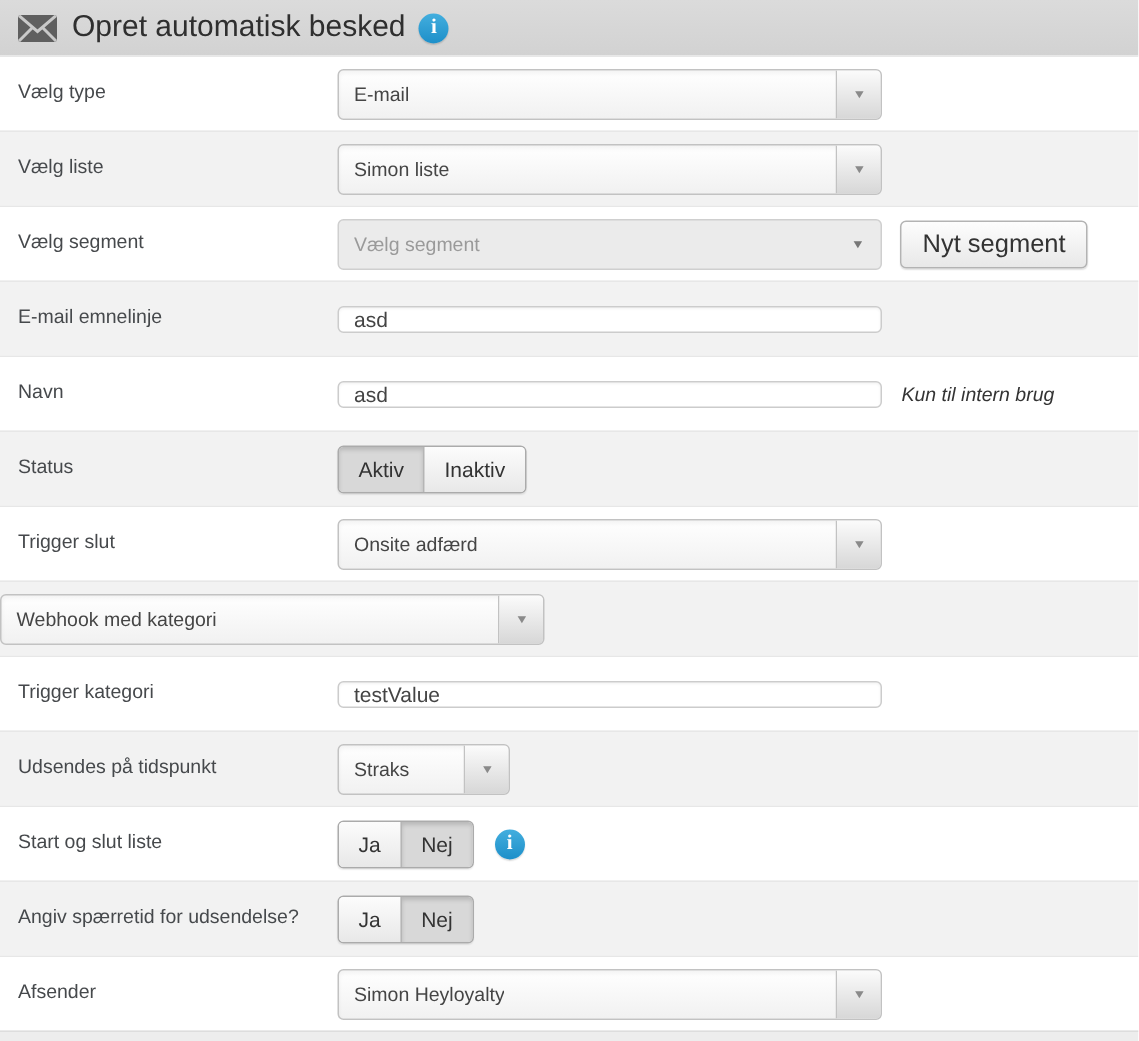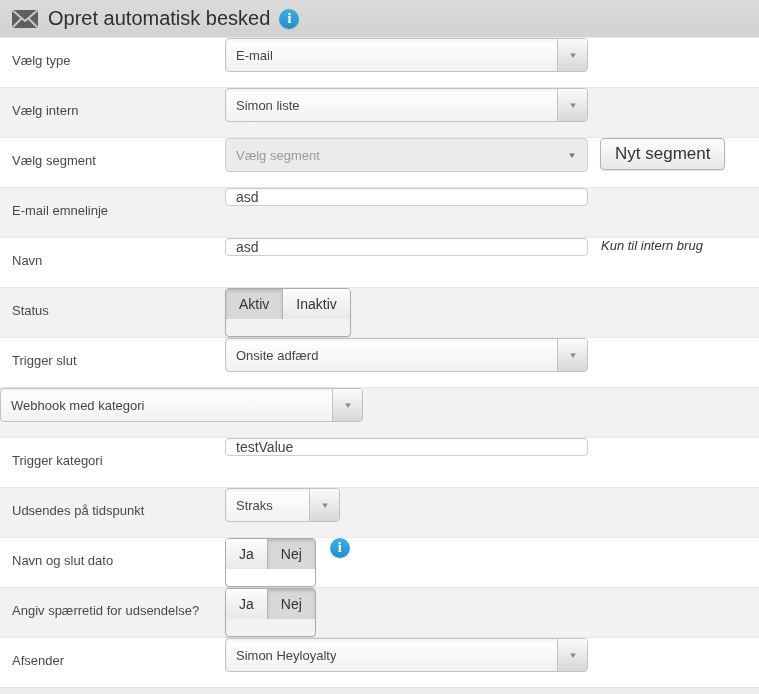--- a/index.html
+++ b/index.html
@@ -11,21 +11,21 @@
   .info{width:20px;height:20px;border-radius:50%;background:linear-gradient(#43aede,#1d8fc9);color:#fff;
         font-family:"Liberation Serif",serif;font-weight:bold;font-size:14px;line-height:1;
         display:inline-flex;align-items:center;justify-content:center;box-shadow:0 1px 1px rgba(0,0,0,.15);}
   .hdr .info{margin-left:9px;}
 
   
   .row{display:flex;height:50px;box-sizing:border-box;border-top:1px solid #e7e7e7;}
   .row:first-of-type{border-top:none;}
   .row.alt{background:#f2f2f2;}
   .row-label{width:225px;min-width:225px;padding:15px 0 0 12px;font-size:13px;color:#46494c;box-sizing:border-box;}
-  .row-ctl{flex:1;display:flex;}
+  .row-ctl{flex:1;display:flex;align-items:center;}
 
   
   .sel{position:relative;height:34px;width:363px;box-sizing:border-box;border:1px solid #c2c2c2;border-radius:4px;
        background:linear-gradient(#ffffff,#f1f1f1);box-shadow:inset 0 2px 3px rgba(0,0,0,.05);
        display:flex;align-items:center;cursor:pointer;}
   .sel-text{padding-left:10px;font-size:13px;color:#454545;white-space:nowrap;overflow:hidden;}
   .sel-btn{position:absolute;right:0;top:0;bottom:0;width:29px;border-left:1px solid #c2c2c2;border-radius:0 3px 3px 0;
            background:linear-gradient(#fbfbfb,#d7d7d7);display:flex;align-items:center;justify-content:center;}
   .arrow{font-size:8px;color:#8a8a8a;transform:scaleX(1.2);}
   .sel.small{width:115px;}
@@ -80,21 +80,21 @@
     <div class="sel">
       <span class="sel-text">E-mail</span>
       <span class="sel-btn">
           <span class="arrow">▼</span>
         </span>
     </div>
   </div>
 </div>
 
 <div class="row alt">
-  <div class="row-label">Vælg intern</div>
+  <div class="row-label">Vælg liste</div>
   <div class="row-ctl">
     <div class="sel">
       <span class="sel-text">Simon liste</span>
       <span class="sel-btn">
           <span class="arrow">▼</span>
         </span>
     </div>
   </div>
 </div>
 
@@ -170,21 +170,21 @@
     <div class="sel small">
       <span class="sel-text">Straks</span>
       <span class="sel-btn">
           <span class="arrow">▼</span>
         </span>
     </div>
   </div>
 </div>
 
 <div class="row">
-  <div class="row-label">Navn og slut dato</div>
+  <div class="row-label">Start og slut liste</div>
   <div class="row-ctl">
     <div class="toggle">
       <span class="tbtn">Ja</span>
       <span class="tbtn active">Nej</span>
     </div>
     <span class="info">i</span>
   </div>
 </div>
 
 <div class="row alt">

